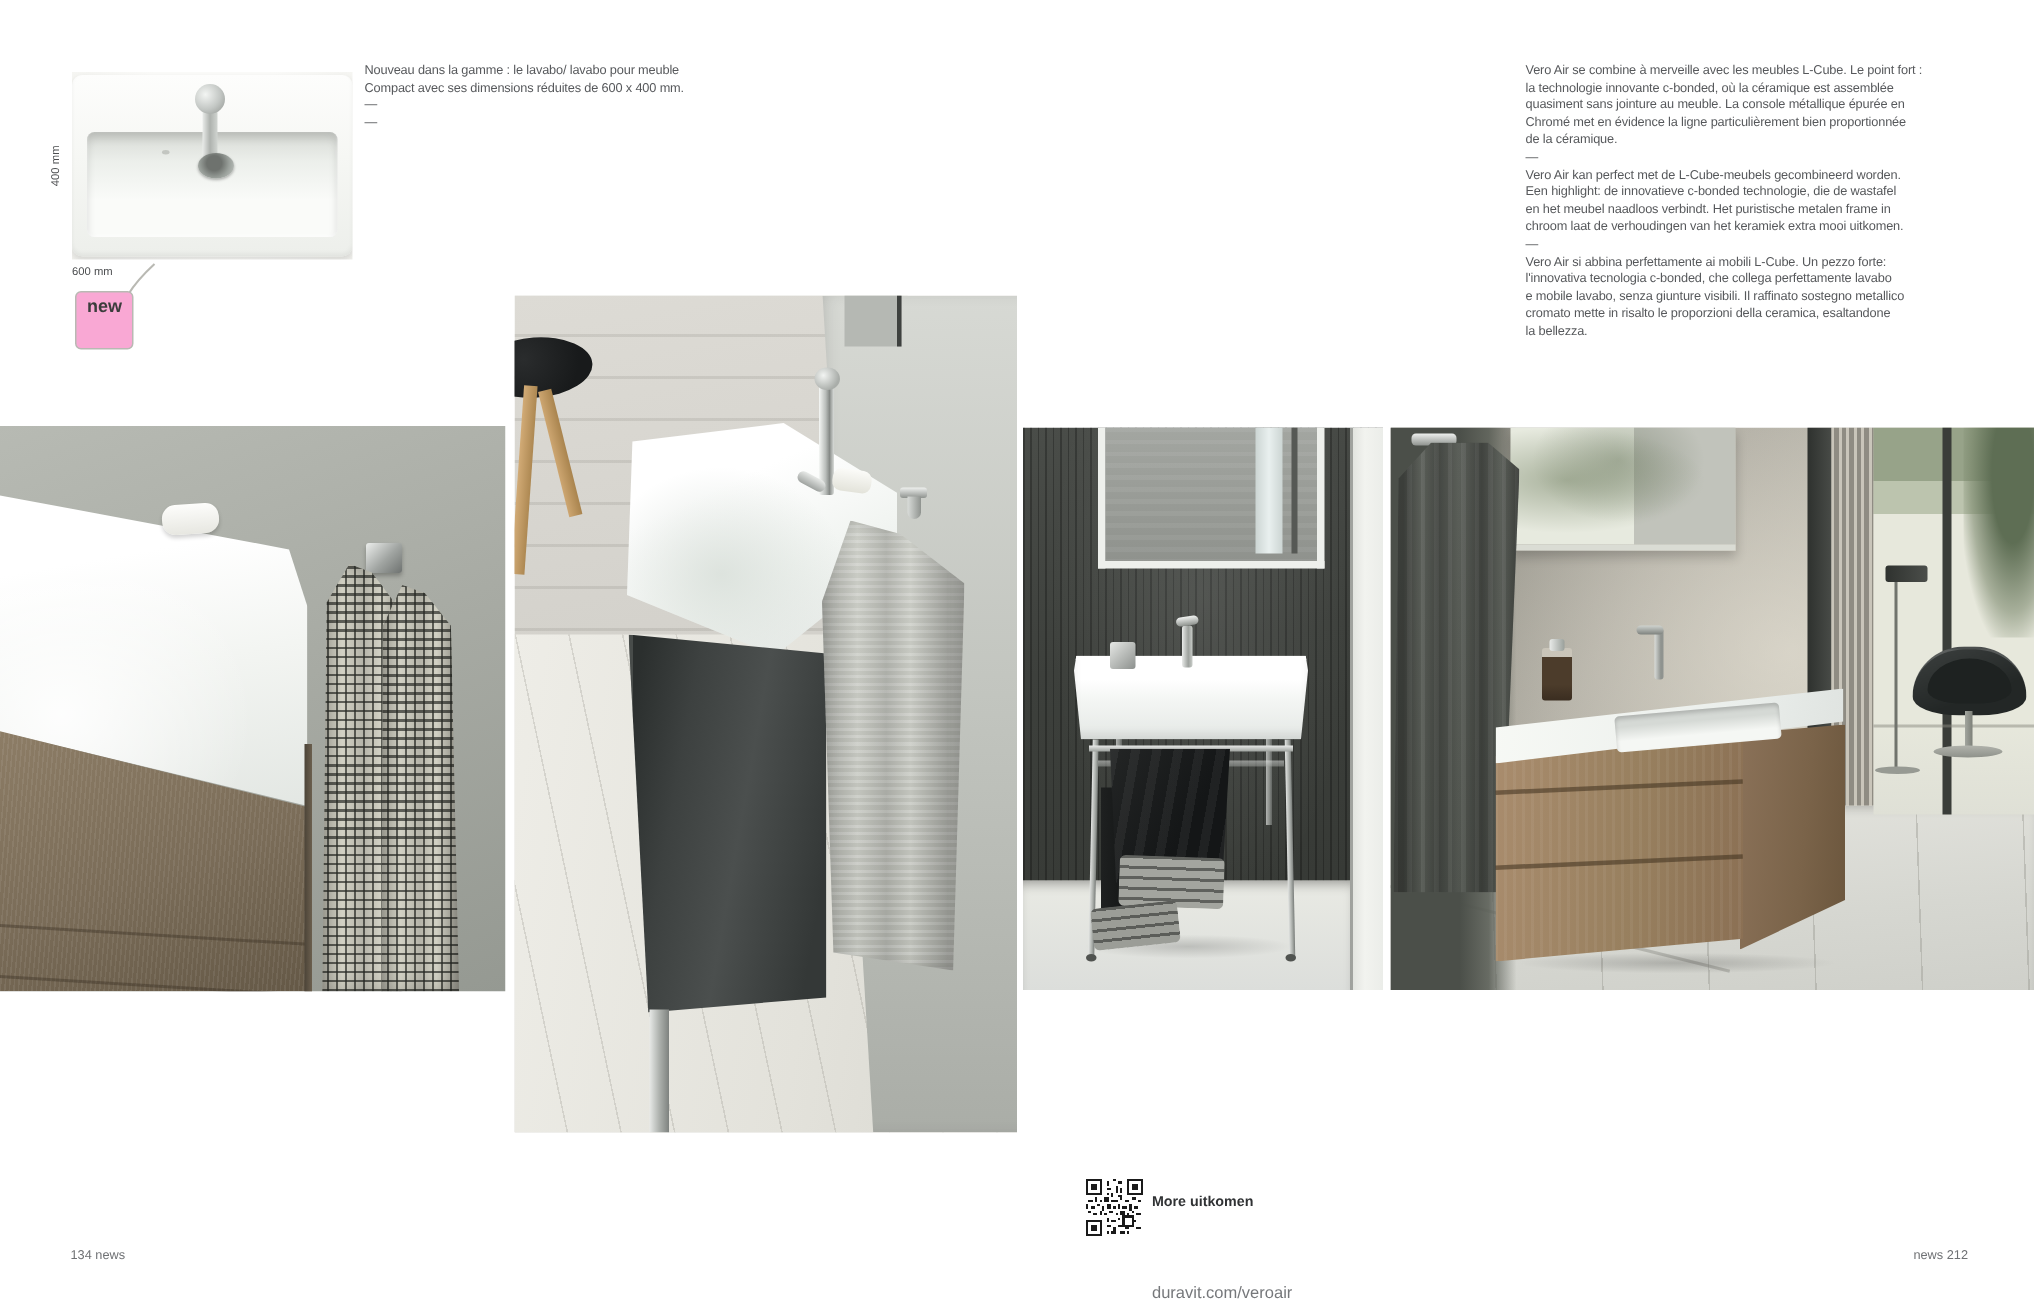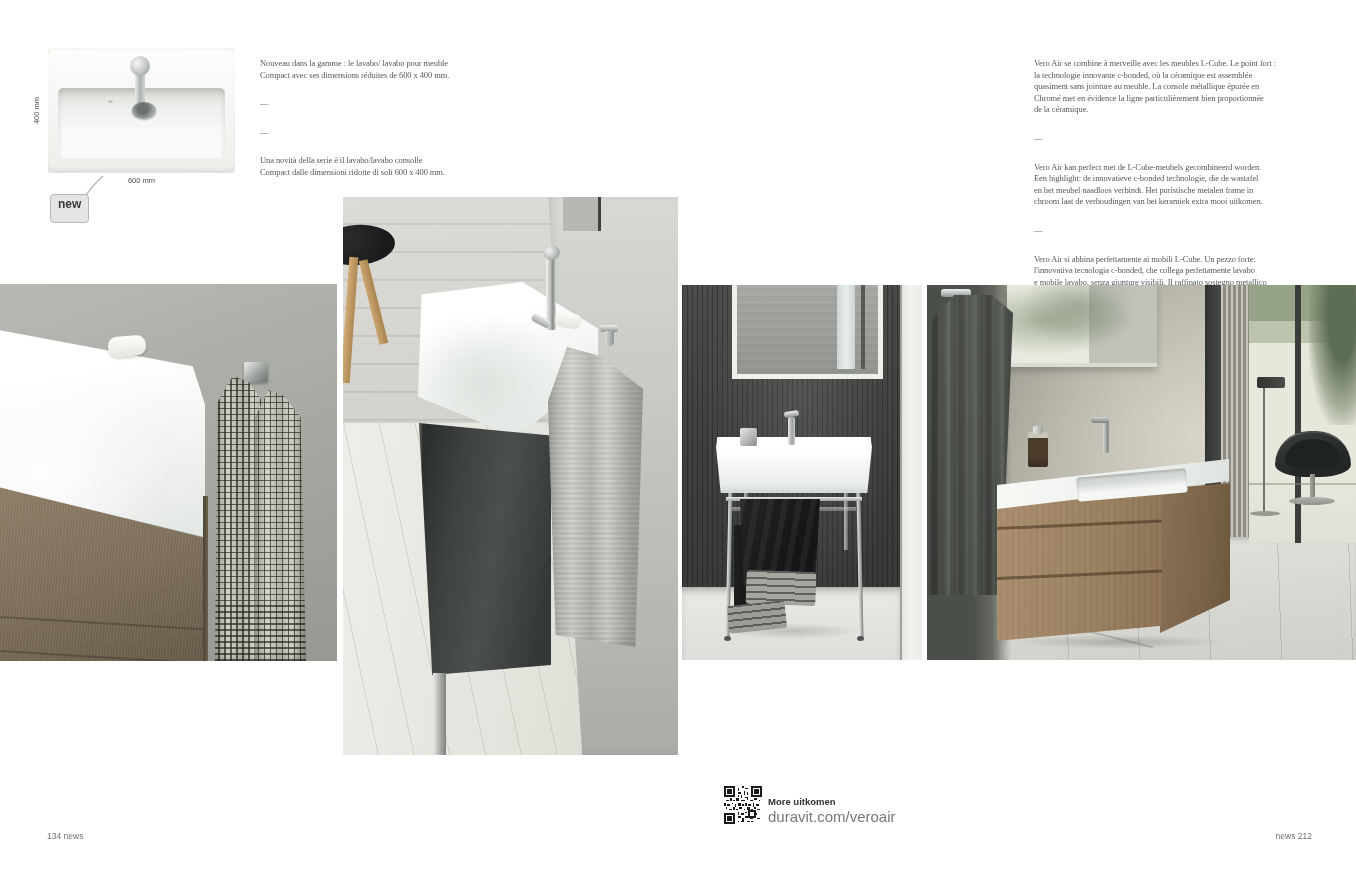--- a/index.html
+++ b/index.html
@@ -2,21 +2,21 @@
 <html><head>
 <meta charset="utf-8">
 <style>
   html,body{margin:0;padding:0;background:#ffffff;}
   .page{position:relative;width:1356px;height:872px;background:#ffffff;overflow:hidden;
         font-family:"Liberation Sans",sans-serif;}
   .abs{position:absolute;}
 
   
   .tcol{position:absolute;color:#56585b;font-size:8.5px;line-height:11.6px;letter-spacing:-0.1px;}
-  .tcol p{margin:17px;white-space:pre;font-family:Liberation Serif, serif;}
+  .tcol p{margin:0;white-space:pre;}
   .tcol p.dash{color:#56585b;}
 
   
   .product-photo{left:48px;top:48px;width:187px;height:125px;
     background:radial-gradient(ellipse at 50% 40%, #fcfcfa 55%, #f2f2ee 100%);}
   .sink-outer{left:0;top:2px;width:187px;height:121px;border-radius:7px;
     background:linear-gradient(180deg,#fdfdfc,#f6f7f4 45%,#edefeb);
     box-shadow:0 2px 5px rgba(0,0,0,.13), inset 0 -2px 3px rgba(0,0,0,.05);}
   .sink-inner{left:10px;top:40px;width:167px;height:70px;border-radius:5px;
     background:linear-gradient(180deg,#d7dad5 0%,#ecefeb 28%,#fafbf9 65%);
@@ -26,24 +26,24 @@
   .faucet-stem{left:87px;top:24px;width:10px;height:36px;border-radius:3px;
     background:linear-gradient(90deg,#eaecea,#aeb2ae 50%,#d0d4d0);}
   .faucet-spout{left:84px;top:54px;width:24px;height:17px;border-radius:50%;
     background:radial-gradient(circle at 45% 40%, #6e726e 30%, #9aa09b 60%, #c8ccc8);
     box-shadow:0 1px 2px rgba(0,0,0,.3);}
   .overflow-dot{left:60px;top:52px;width:5px;height:3px;border-radius:50%;background:#c3c6c1;}
 
   .dim-v{left:28px;top:48px;width:16px;height:125px;display:flex;align-items:center;justify-content:center;
     color:#4c4e50;font-size:7.5px;}
   .dim-v span{writing-mode:vertical-rl;transform:rotate(180deg);white-space:nowrap;}
-  .dim-h{left:48px;top:176px;width:187px;text-align:center;color:#4c4e50;font-size:7.5px;}
-
-  .new-badge{left:50px;top:194px;padding:3px 7px 11px 7px;border:1.2px solid #b9b9b3;border-radius:4px;
-    background:#e5e5e5;color:#3b3d3c;font-size:12px;font-weight:bold;line-height:13px;}
+  .dim-h{left:48px;top:176px;width:187px;color:#4c4e50;font-size:7.5px;}
+
+  .new-badge{left:50px;top:194px;padding:3px 7px 21px 7px;border:1.2px solid #b9b9b3;border-radius:4px;
+    background:#f9a8d4;color:#3b3d3c;font-size:12px;font-weight:bold;line-height:13px;}
   .badge-pointer{left:82px;top:174px;width:24px;height:24px;}
 
   
   .photo{position:absolute;overflow:hidden;}
 
   
   .photo1{left:0;top:284px;width:337px;height:377px;}
   .p1-wall{left:0;top:0;width:337px;height:377px;
     background:linear-gradient(160deg,#b7bab3 0%,#a8aba4 45%,#959992 100%);}
   .p1-basin{left:0;top:35px;width:205px;height:225px;
@@ -227,21 +227,21 @@
     background:linear-gradient(160deg,#3c403f,#232726 65%);border-top:2px solid rgba(255,255,255,.18);}
   .p4-chair-seat{left:358px;top:154px;width:56px;height:30px;border-radius:50% 50% 40% 40%/70% 70% 30% 30%;
     background:#1e2221;}
   .p4-chair-stem{left:383px;top:189px;width:5px;height:25px;background:linear-gradient(90deg,#a2a59e,#7d8079);}
   .p4-chair-base{left:362px;top:212px;width:46px;height:8px;border-radius:50%;
     background:linear-gradient(180deg,#b1b3ac,#8e918a);}
 
   
   .qr{left:724px;top:786px;width:38px;height:38px;}
   .more-label{left:768px;top:796px;font-size:9.5px;font-weight:bold;color:#303234;}
-  .more-url{left:768px;top:808px;font-size:15px;color:#76787b;}
+  .more-url{left:768px;top:856px;font-size:11px;color:#76787b;}
   .footer{position:absolute;top:831px;font-size:8.5px;color:#6f7174;}
   .footer-left{left:47px;}
   .footer-right{right:44px;width:90px;text-align:right;}
 </style>
 </head>
 <body>
 
 <div class="page">
 
   <div class="abs product-photo photo">
@@ -259,22 +259,20 @@
   <svg class="abs badge-pointer" viewBox="0 0 24 24">
     <path d="M3,23 Q9,13 21,2" fill="none" stroke="#b9b9b3" stroke-width="1.4"></path>
   </svg>
   <div class="abs new-badge">new</div>
 
   <div class="tcol" style="left:243px;top:41px;">
     <p>Nouveau dans la gamme : le lavabo/ lavabo pour meuble
 Compact avec ses dimensions réduites de 600 x 400 mm.</p>
     <p class="dash">—</p>
     <p class="dash">—</p>
-    <p>Una novità della serie è il lavabo/lavabo consolle
-Compact dalle dimensioni ridotte di soli 600 x 400 mm.</p>
   </div>
 
   <div class="tcol" style="left:1017px;top:41px;">
     <p>Vero Air se combine à merveille avec les meubles L-Cube. Le point fort :
 la technologie innovante c-bonded, où la céramique est assemblée
 quasiment sans jointure au meuble. La console métallique épurée en
 Chromé met en évidence la ligne particulièrement bien proportionnée
 de la céramique.</p>
     <p class="dash">—</p>
     <p>Vero Air kan perfect met de L-Cube-meubels gecombineerd worden.

